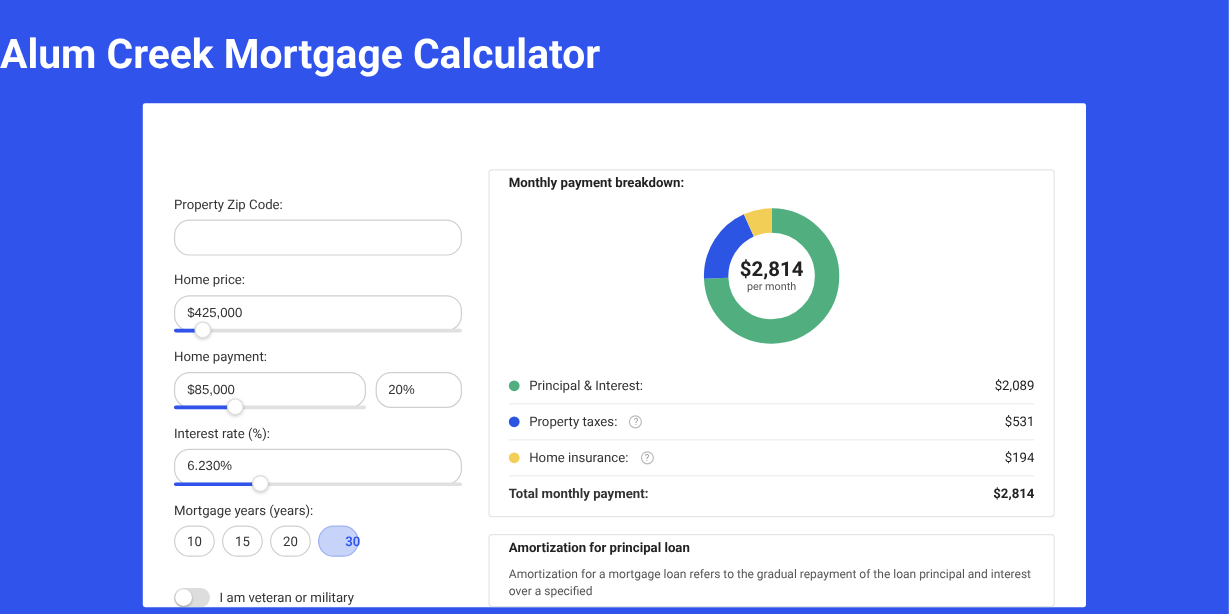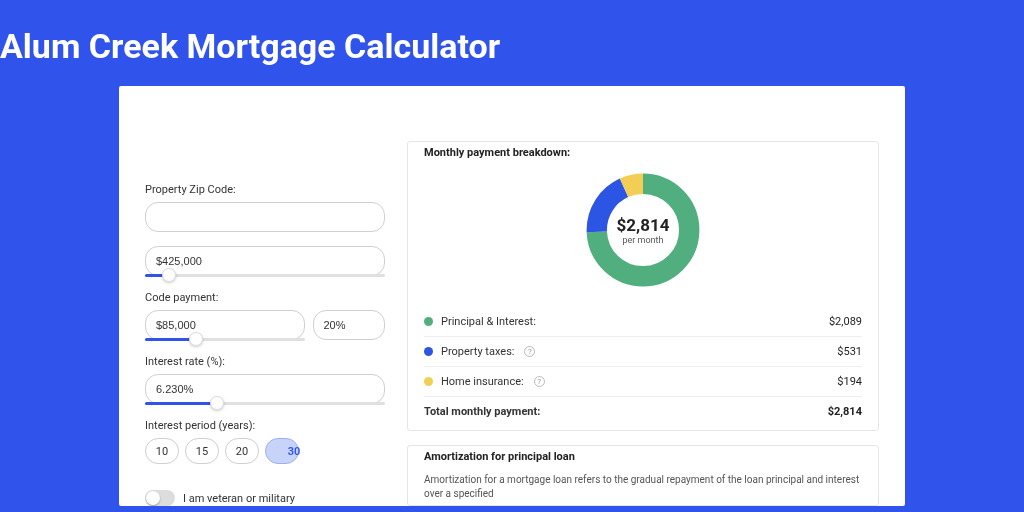--- a/index.html
+++ b/index.html
@@ -163,29 +163,30 @@
 <div class="card">
 
   <div class="left-col">
 
     <div class="field-block">
       <label class="field-label">Property Zip Code:</label>
       <input class="text-input" value="" style="">
     </div>
 
     <div class="field-block">
+      <label class="field-label">Home price:</label>
       <input class="text-input" value="$425,000" style="">
       <div class="slider-track">
         <div class="slider-fill" style="width:10%"></div>
         <div class="slider-thumb" style="left:10%"></div>
       </div>
     </div>
 
     <div class="field-block">
-      <label class="field-label">Code payment:</label>
+      <label class="field-label">Home payment:</label>
       <div class="two-inputs">
         <div class="wrap-a">
           <input class="text-input" value="$85,000" style="">
           <div class="slider-track">
             <div class="slider-fill" style="width:32%"></div>
             <div class="slider-thumb" style="left:32%"></div>
           </div>
         </div>
         <div class="wrap-b">
           <input class="text-input" value="20%" style="">
@@ -196,21 +197,21 @@
     <div class="field-block">
       <label class="field-label">Interest rate (%):</label>
       <input class="text-input" value="6.230%" style="">
       <div class="slider-track">
         <div class="slider-fill" style="width:30%"></div>
         <div class="slider-thumb" style="left:30%"></div>
       </div>
     </div>
 
     <div class="field-block">
-      <label class="field-label">Interest period (years):</label>
+      <label class="field-label">Mortgage years (years):</label>
       <div class="period-grid" id="period-grid">
           <div class="period-btn">10</div>
           <div class="period-btn">15</div>
           <div class="period-btn">20</div>
           <div class="period-btn selected">30</div>
         </div>
     </div>
 
     <div class="vet-row">
       <div class="toggle"></div>

